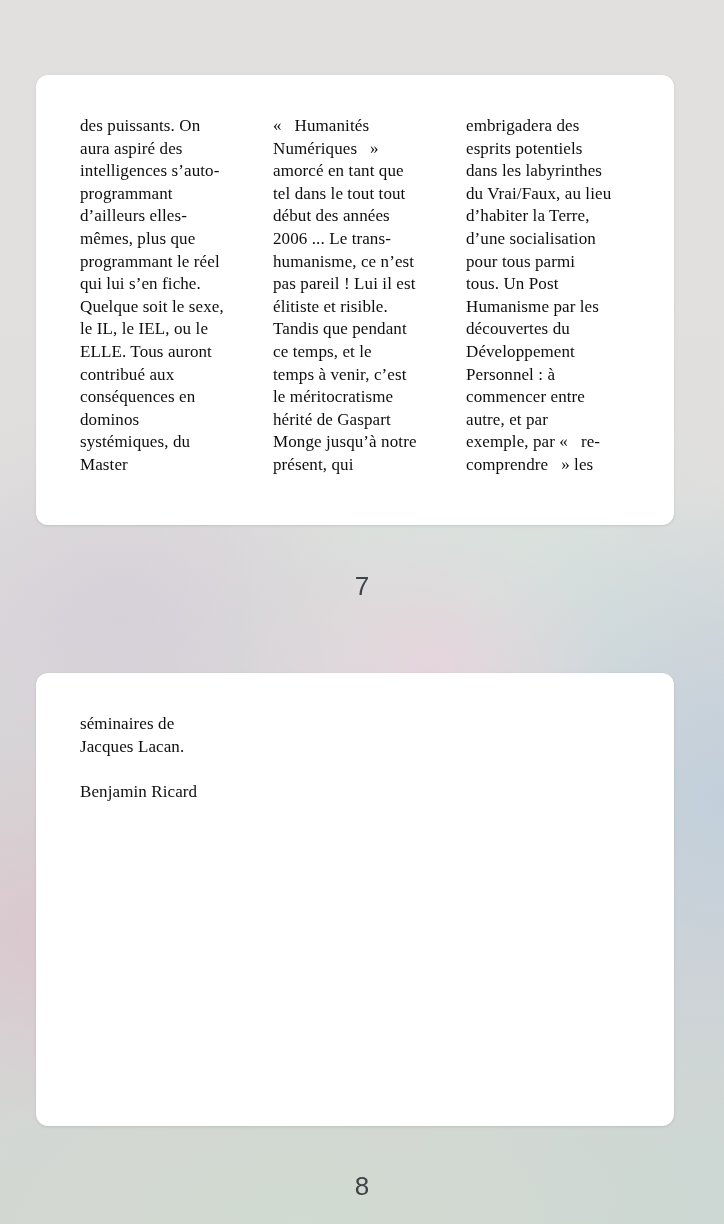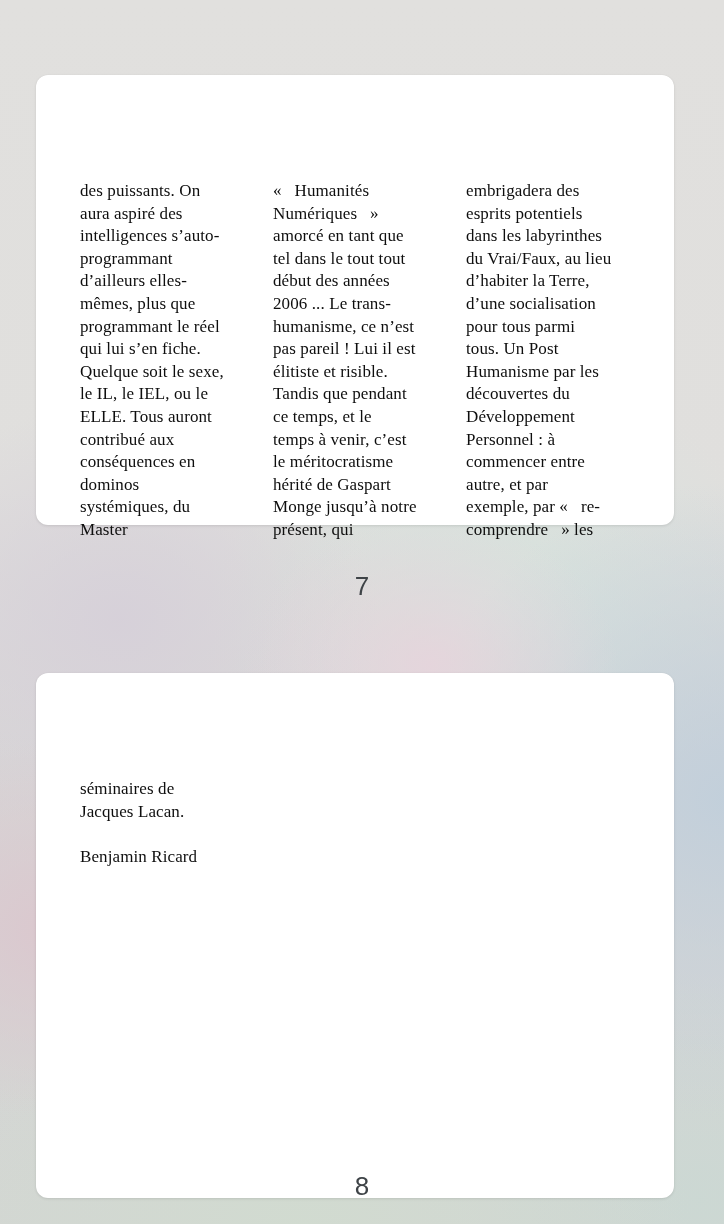--- a/index.html
+++ b/index.html
@@ -23,26 +23,25 @@
   .page-card {
     position: absolute;
     left: 36px;
     width: 638px;
     background: #ffffff;
     border-radius: 12px;
     box-shadow: 0 1px 3px rgba(0,0,0,0.10), 0 0 1px rgba(0,0,0,0.06);
     box-sizing: border-box;
   }
   #card-7 { top: 75px;  height: 450px; }
-  #card-8 { top: 673px; height: 525px; }
+  #card-8 { top: 673px; height: 453px; }
   .card-content {
     display: flex;
     gap: 23px;
-    padding: 64px 40px 0 44px;
-    margin-top: 41px;
+    padding: 40px 40px 0 44px;
   }
   .text-col {
     width: 170px;
     flex: 0 0 170px;
     font-family: "Liberation Serif", serif;
     font-size: 17px;
     line-height: 22.6px;
     color: #0e0e0e;
     white-space: pre-line;
     letter-spacing: 0.1px;

